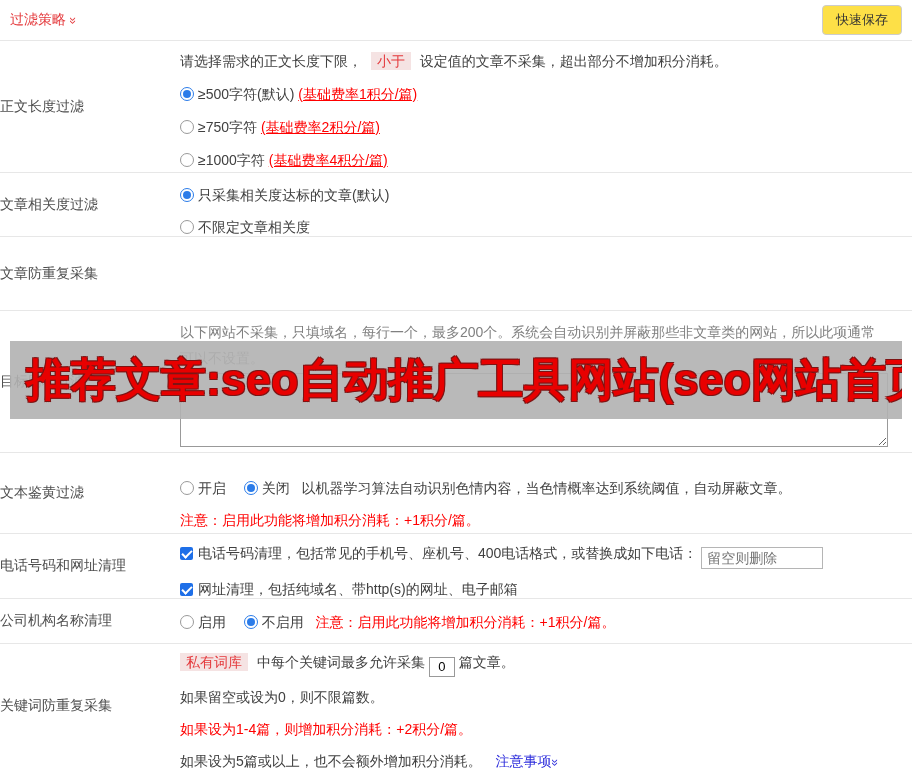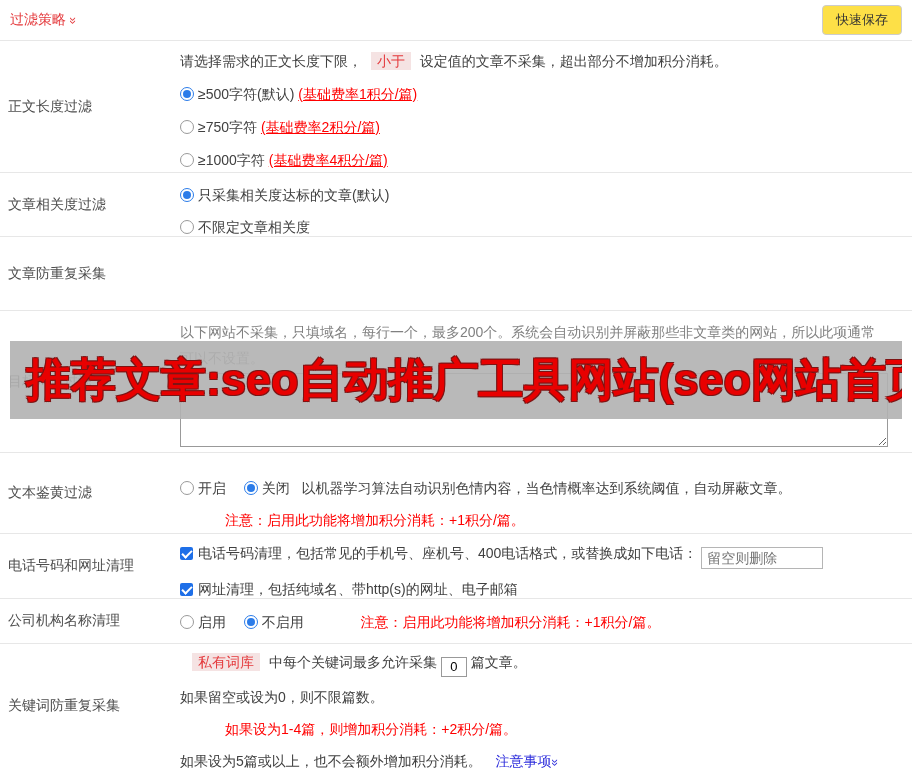--- a/index.html
+++ b/index.html
@@ -12,21 +12,21 @@
   .topbar{height:40px;display:flex;align-items:center;justify-content:space-between;
           padding:0 10px;box-sizing:border-box;}
   .topbar-title{color:#e4393c;font-size:14px;cursor:pointer;}
   .chev{display:inline-block;transform:rotate(90deg);font-size:13px;line-height:1;
         position:relative;top:1px;}
   .save-btn{background:#fde047;border:1px solid #ccc;border-radius:4px;color:#333;
             padding:5px 13px;font-size:13px;font-family:inherit;}
 
   
   .row{display:flex;border-top:1px solid #e7e7e7;box-sizing:border-box;}
-  .label-cell{width:180px;box-sizing:border-box;padding-left:8px;display:flex;
+  .label-cell{width:180px;box-sizing:border-box;padding-left:0;display:flex;
               align-items:center;color:#4d4d4d;flex-shrink:0;}
   .content-cell{flex:1;box-sizing:border-box;padding-right:24px;min-width:0;}
   .r1{height:132px}.r2{height:64px}.r3{height:74px}.r4{height:142px}
   .r5{height:81px}.r6{height:65px}.r7{height:45px}.r8{height:125px}
 
   .line{line-height:20px;}
   .pt8{padding-top:8px}.pt10{padding-top:10px}.pt12{padding-top:12px}
   .pt13{padding-top:13px}.pt25{padding-top:25px}.pt7{padding-top:7px}
   .mt10{margin-top:10px}.mt12{margin-top:12px}.mt13{margin-top:13px}
 
@@ -36,21 +36,21 @@
       background:#fff;box-sizing:border-box;}
   .rd.on{border-color:#2b7ce9;}
   .rd.on::after{content:"";position:absolute;left:2px;top:2px;width:8px;height:8px;
       border-radius:50%;background:#2b7ce9;}
   .cb{width:13px;height:13px;background:#1e6fe8;border-radius:2px;display:inline-block;
       position:relative;vertical-align:-2px;margin-right:5px;}
   .cb::after{content:"";position:absolute;left:4px;top:1px;width:4px;height:8px;
       border:solid #fff;border-width:0 2px 2px 0;transform:rotate(45deg);}
 
   .tag{color:#e4393c;background:#f5e3e3;padding:1px 6px;margin:0 5px;}
-  .red{color:#ff0000;margin-left:45px;}
+  .red{color:#ff0000;}
   .cost{color:#ff0000;text-decoration:underline;}
   .gray{color:#808080;}
   .link{color:#2b2bdb;cursor:pointer;}
   .gap{display:inline-block;width:10px;}
 
   .domains-ta{display:block;width:100%;height:74px;margin-top:2px;border:1px solid #999;
       box-sizing:border-box;resize:both;font-family:inherit;font-size:13px;}
   .phone-input{width:122px;height:22px;border:1px solid #b5b5b5;padding:0 5px;
       font-size:14px;box-sizing:border-box;font-family:inherit;vertical-align:-5px;}
   .count-input{width:26px;height:20px;border:1px solid #999;text-align:center;
@@ -160,21 +160,21 @@
         <span class="gap" style="width:4px;"></span>
         <span class="red">注意：启用此功能将增加积分消耗：+1积分/篇。</span>
       </div>
     </div>
   </div>
 
   <div class="row r8">
     <div class="label-cell">关键词防重复采集</div>
     <div class="content-cell pt7">
       <div style="line-height:22px;">
-        <span class="tag" style="margin-left:12px;text-align:right;">私有词库</span>
+        <span class="tag" style="margin-left:0;text-align:right;">私有词库</span>
         <span>中每个关键词最多允许采集</span>
         <input class="count-input" type="text" value="0" style="">
         <span>篇文章。</span>
       </div>
       <div class="line mt10">如果留空或设为0，则不限篇数。</div>
       <div class="line mt12 red">如果设为1-4篇，则增加积分消耗：+2积分/篇。</div>
       <div class="line mt12">
         <span>如果设为5篇或以上，也不会额外增加积分消耗。</span>
         <span class="gap" style="width:6px;"></span>
         <span class="link"><span>注意事项</span><span class="chev">»</span></span>

